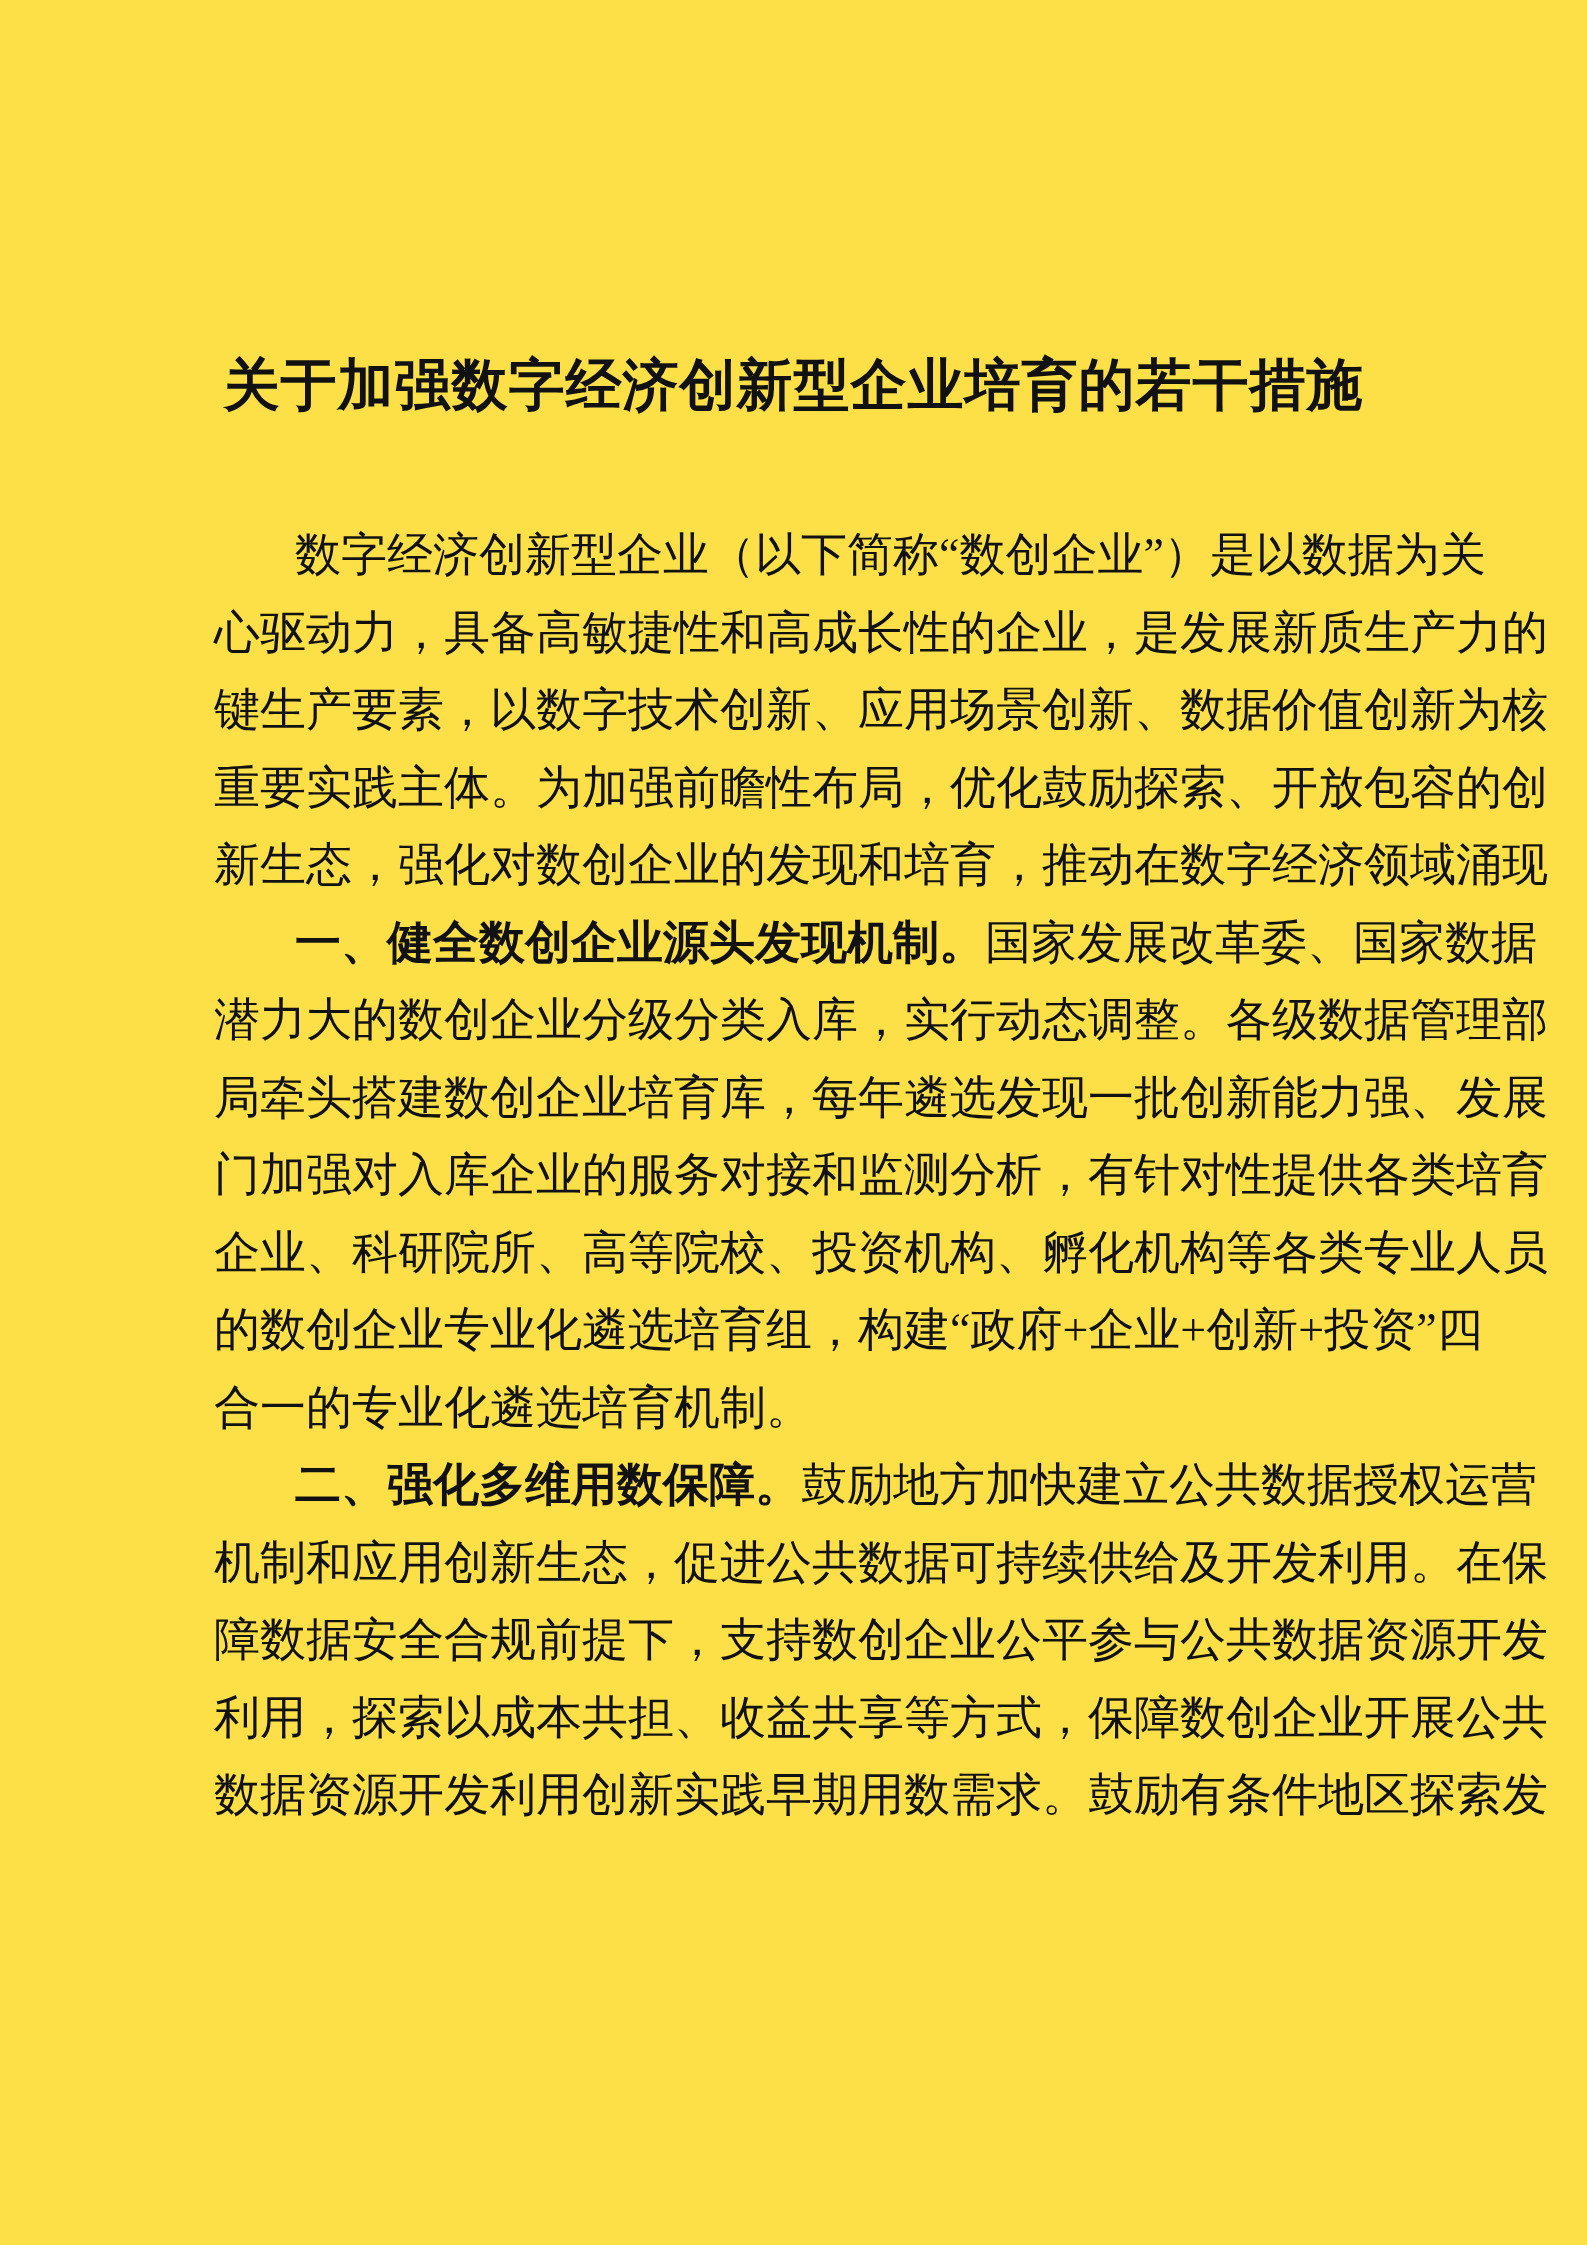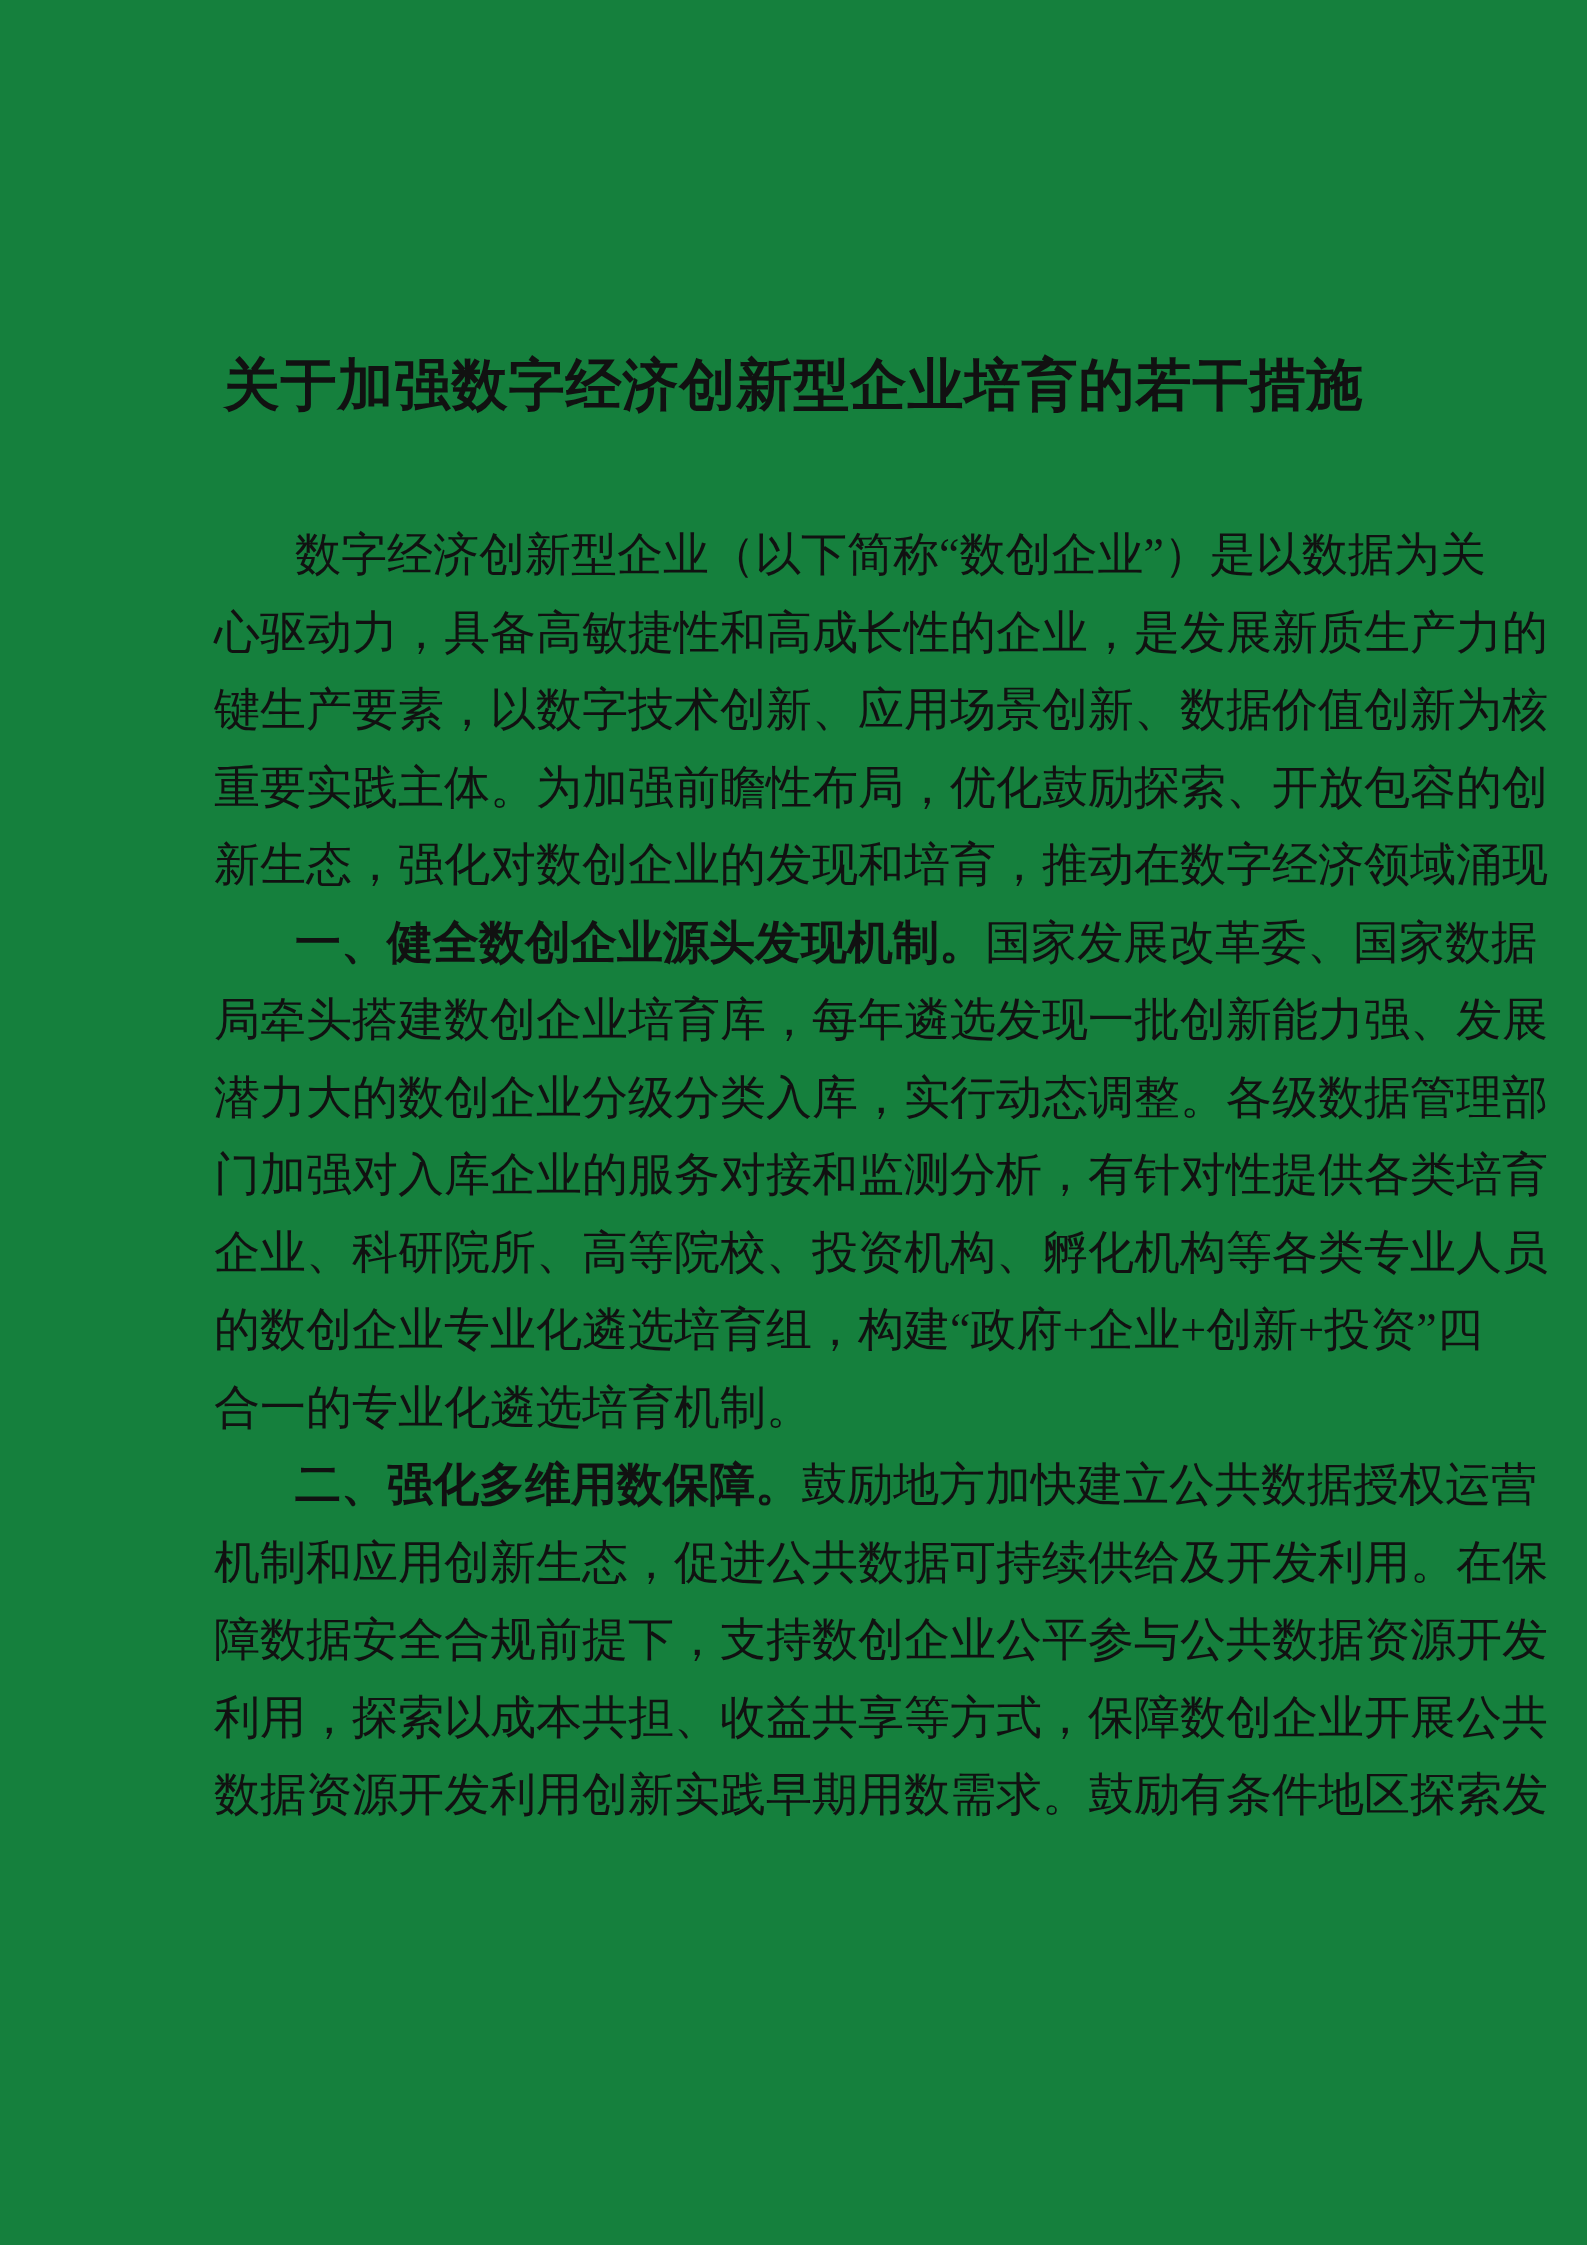--- a/index.html
+++ b/index.html
@@ -50,32 +50,32 @@
     text-align-last: left;
   }
   .line b.heading {
     font-family: "Liberation Sans", sans-serif;
     font-weight: 700;
   }
 </style>
 </head>
 <body>
 
-<div class="page" style="background: #15803d; color: rgb(17, 17, 17);">
+<div class="page" style="background: #fde047; color: rgb(17, 17, 17);">
   <div class="content">
     <h1 class="doc-title">关于加强数字经济创新型企业培育的若干措施</h1>
     <div class="doc-body" id="doc-body">
         <div class="line indented">数字经济创新型企业（以下简称“数创企业”）是以数据为关</div>
         <div class="line">心驱动力，具备高敏捷性和高成长性的企业，是发展新质生产力的</div>
         <div class="line">键生产要素，以数字技术创新、应用场景创新、数据价值创新为核</div>
         <div class="line">重要实践主体。为加强前瞻性布局，优化鼓励探索、开放包容的创</div>
         <div class="line">新生态，强化对数创企业的发现和培育，推动在数字经济领域涌现</div>
         <div class="line indented"><b class="heading">一、健全数创企业源头发现机制。</b>国家发展改革委、国家数据</div>
+        <div class="line">潜力大的数创企业分级分类入库，实行动态调整。各级数据管理部</div>
         <div class="line">局牵头搭建数创企业培育库，每年遴选发现一批创新能力强、发展</div>
-        <div class="line">潜力大的数创企业分级分类入库，实行动态调整。各级数据管理部</div>
         <div class="line">门加强对入库企业的服务对接和监测分析，有针对性提供各类培育</div>
         <div class="line">企业、科研院所、高等院校、投资机构、孵化机构等各类专业人员</div>
         <div class="line">的数创企业专业化遴选培育组，构建“政府+企业+创新+投资”四</div>
         <div class="line last">合一的专业化遴选培育机制。</div>
         <div class="line indented"><b class="heading">二、强化多维用数保障。</b>鼓励地方加快建立公共数据授权运营</div>
         <div class="line">机制和应用创新生态，促进公共数据可持续供给及开发利用。在保</div>
         <div class="line">障数据安全合规前提下，支持数创企业公平参与公共数据资源开发</div>
         <div class="line">利用，探索以成本共担、收益共享等方式，保障数创企业开展公共</div>
         <div class="line">数据资源开发利用创新实践早期用数需求。鼓励有条件地区探索发</div>
       </div>

